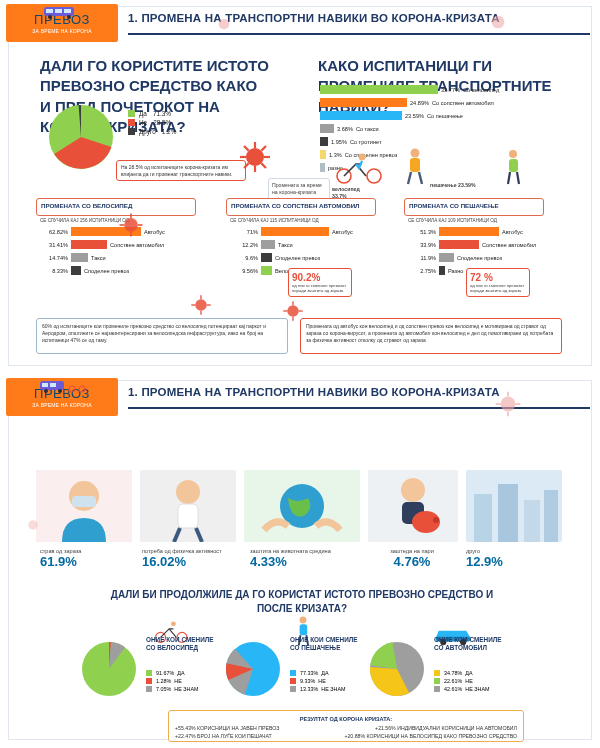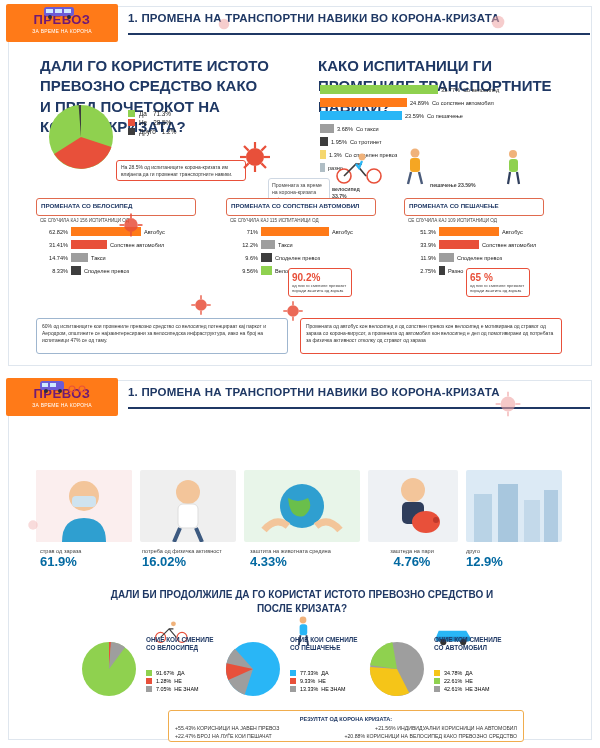--- a/index.html
+++ b/index.html
@@ -17,21 +17,21 @@
   .panel1 { top: 0; height: 374px; }
   .panel2 { top: 374px; height: 374px; }
   .panel-inner { position: absolute; inset: 6px 8px 8px 8px; border: 1px solid #dfe6ee; background: #fff; }
 
   .hdr-band { position: absolute; top: 0; left: 0; right: 0; height: 44px; }
   .logo-box {
     position: absolute; left: 6px; top: 4px; width: 112px; height: 38px;
     background: #ff7a18; border-radius: 2px;
     display: flex; flex-direction: column; align-items: center; justify-content: center;
   }
-  .logo-box .logo-main { color: #701a75; font-weight: bold; font-size: 13px; letter-spacing: .5px; }
+  .logo-box .logo-main { color: #0c4a6e; font-weight: normal; font-size: 13px; letter-spacing: .5px; }
   .logo-box .logo-sub { color: #fff; font-size: 5px; letter-spacing: .2px; margin-top: 1px;}
   .logo-bus { position:absolute; left: 30px; top: 2px; }
   .hdr-title {
     position: absolute; left: 128px; top: 12px; right: 10px;
     font-size: 11.5px; font-weight: bold; color: #1f3864; letter-spacing: .2px;
   }
   .hdr-rule { position: absolute; left: 128px; right: 10px; top: 33px; height: 2px; background: #1f3864; }
 
   
   .ttl { font-size: 15px; font-weight: bold; color: #1f3864; line-height: 1.35; }
@@ -285,21 +285,21 @@
           <div class="bar" style="width:15px;background:#9e9e9e"></div>
           <span class="barcap">Споделен превоз</span>
         </div>
       <div class="barrow">
           <span class="barlab">2.75%</span>
           <div class="bar" style="width:6px;background:#3d3d3d"></div>
           <span class="barcap">Разно</span>
         </div>
     </div>
     <div style="position:absolute;left:466px;top:268px;width:64px;border:1px solid #e8503a;border-radius:3px;padding:3px;background:#fff;">
-      <div style="font-size:10px;font-weight:bold;color:#e8503a;">65 %</div>
+      <div style="font-size:10px;font-weight:bold;color:#e8503a;">72 %</div>
       <div style="font-size:4.2px;color:#444;line-height:1.2;">од нив го смениле превозот поради заштита од зараза</div>
     </div>
 
     <div class="notebox" style="left:36px; top:318px; width:252px; height:36px;">60% од испитаниците кои промениле превозно средство со велосипед потенцираат кај паркот и Аеродром, општините се најзаинтересирани за велосипедска инфраструктура, иако на број на испитаници 47% се од таму.</div>
     <div class="notebox" style="left:300px; top:318px; width:262px; height:36px; border-color:#e8503a;">Промената од автобус кон велосипед и од сопствен превоз кон велосипед е мотивирана од стравот од зараза со корона-вирусот, а промената од автомобил кон велосипед е дел од помотивирани од потребата за физичка активност отколку од стравот од зараза</div>
 
     <svg width="26" height="26" viewBox="0 0 34 34" style="position:absolute;left:118px;top:212px;opacity:.85">
       <circle cx="17" cy="17" r="9" fill="#e8503a"></circle>
       <g stroke="#e8503a" stroke-width="2.4">
           <line x1="17" y1="8" x2="17" y2="2"></line>

